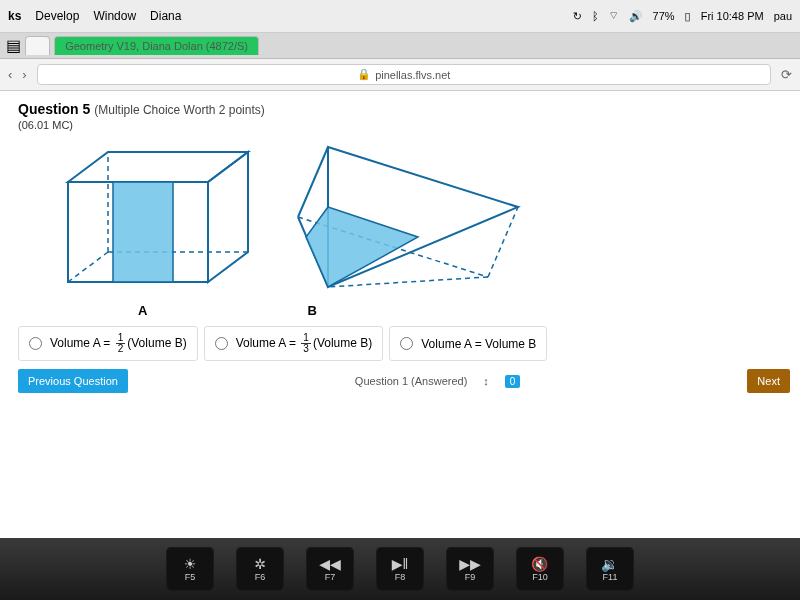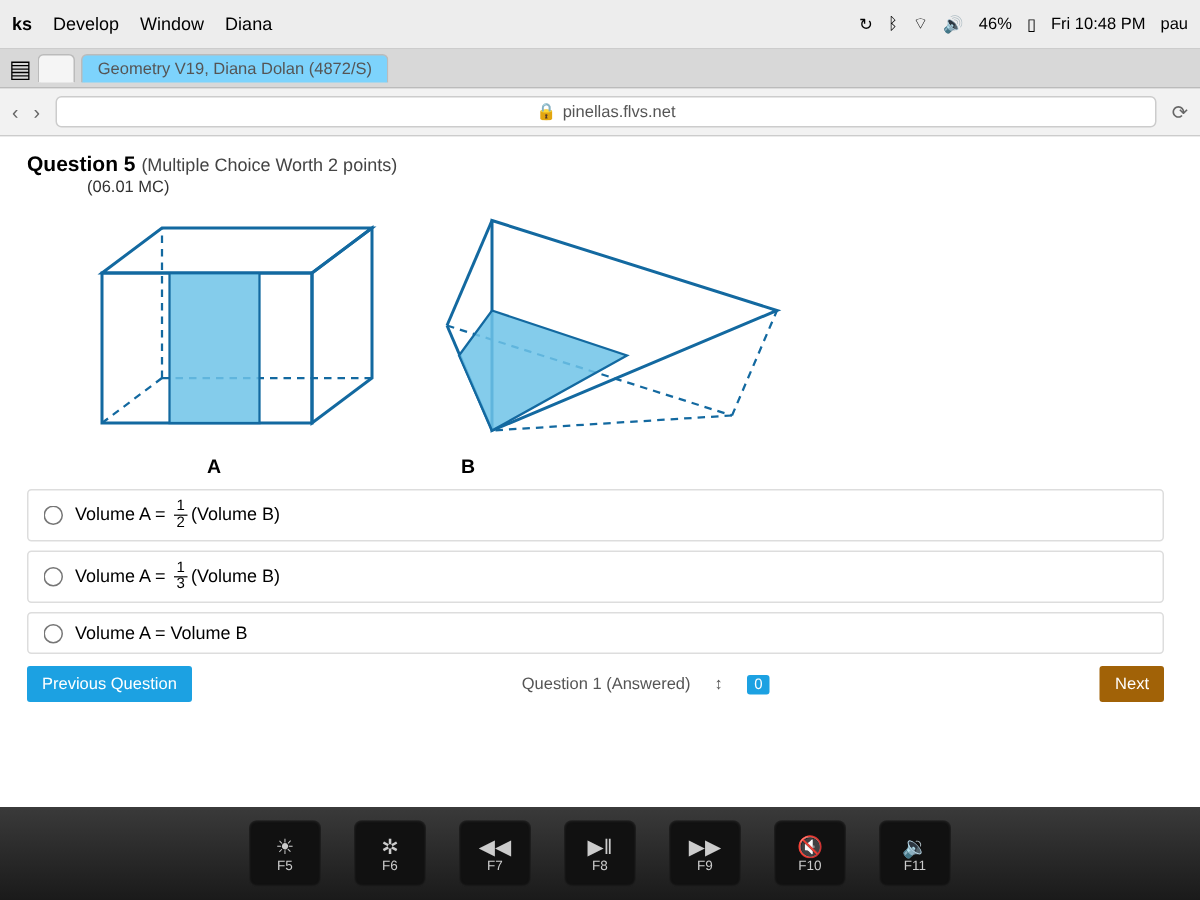--- a/index.html
+++ b/index.html
@@ -2,32 +2,32 @@
 <html><head>
 <meta charset="utf-8">
 <style>
   * { box-sizing: border-box; margin: 0; padding: 0; font-family: -apple-system, BlinkMacSystemFont, "Segoe UI", Arial, sans-serif; }
   body { background: #d4d4d4; width: 800px; height: 600px; overflow: hidden; position: relative; }
   .menubar { height: 20px; background: rgba(240,240,240,0.9); display: flex; align-items: center; padding: 16px 8px; font-size: 12px; gap: 14px; border-bottom: 1px solid #ccc; }
   .menubar .app { font-weight: 600; }
   .status-right { margin-left: auto; display: flex; align-items: center; gap: 10px; font-size: 11px; }
   .tabbar { height: 26px; background: #d8d8d8; display: flex; align-items: center; padding: 0 6px; gap: 4px; border-bottom: 1px solid #bbb; }
   .tab { background: #f5f5f5; border: 1px solid #bbb; border-bottom: none; border-radius: 4px 4px 0 0; padding: 3px 10px; font-size: 11px; color: #555; max-width: 260px; white-space: nowrap; overflow: hidden; text-overflow: ellipsis; }
-  .tab.active { background: #7dd3fc; }
+  .tab.active { background: #22c55e; }
   .toolbar { height: 32px; background: #f2f2f2; display: flex; align-items: center; padding: 0 8px; gap: 10px; border-bottom: 1px solid #ccc; font-size: 13px; color: #666; }
   .addr { flex: 1; text-align: center; font-size: 11px; color: #555; background: #fff; border: 1px solid #ccc; border-radius: 4px; padding: 3px 8px; display: flex; align-items: center; justify-content: center; gap: 4px; }
-  .content { background: #fff; height: 460px; overflow: hidden; padding: 10px 24px 0 18px; }
+  .content { background: #fff; height: 460px; overflow: hidden; padding: 10px 10px 0 18px; }
   .qhead { font-size: 14px; font-weight: 700; margin-bottom: 2px; }
   .qhead .sub { font-weight: 400; font-size: 12px; color: #444; }
-  .code { font-size: 11px; color: #333; margin-bottom: 6px; margin-left: 40px; }
+  .code { font-size: 11px; color: #333; margin-bottom: 6px; }
   .prompt { font-size: 12px; color: #222; margin-bottom: 6px; line-height: 1.3; }
   .diagram { display: flex; gap: 30px; align-items: center; margin: 4px 0 6px 40px; }
   .shape svg { display: block; }
   .labels-row { display: flex; gap: 160px; margin-left: 120px; font-size: 13px; font-weight: 600; }
-  .options { margin-top: 8px; display: flex; flex-direction: column; gap: 6px; }
+  .options { margin-top: 8px; display: flex; flex-direction: row; gap: 6px; }
   .opt { border: 1px solid #ddd; border-radius: 3px; padding: 6px 10px; font-size: 12px; display: flex; align-items: center; gap: 8px; background: #fff; }
   .opt input { margin: 0; }
   .frac { display: inline-flex; flex-direction: column; align-items: center; font-size: 10px; line-height: 1; vertical-align: middle; margin: 0 2px; }
   .frac .n { border-bottom: 1px solid #333; padding: 0 2px; }
   .navrow { display: flex; align-items: center; margin-top: 8px; gap: 10px; }
   .prevbtn { background: #1ca1e2; color: #fff; border: none; padding: 6px 10px; font-size: 11px; border-radius: 2px; }
   .nextbtn { background: #a16207; color: #fff; border: none; padding: 6px 10px; font-size: 11px; border-radius: 2px; margin-left: auto; }
   .qstatus { margin-left: auto; font-size: 11px; color: #555; display: flex; align-items: center; gap: 16px; }
   .qnum { background: #1ca1e2; color:#fff; border-radius: 2px; padding: 1px 5px; font-size: 10px; }
   .dock { position: absolute; bottom: 0; left: 0; right: 0; height: 62px; background: linear-gradient(#3a3a3a,#1a1a1a); display: flex; align-items: center; justify-content: center; gap: 22px; }
@@ -41,21 +41,21 @@
 <div class="menubar">
   <span class="app">ks</span>
   <span>Develop</span>
   <span>Window</span>
   <span>Diana</span>
   <div class="status-right">
     <span class="icon">↻</span>
     <span class="icon">ᛒ</span>
     <span class="icon">⌔</span>
     <span class="icon">🔊</span>
-    <span>46%</span>
+    <span>77%</span>
     <span class="icon">▯</span>
     <span>Fri 10:48 PM</span>
     <span>pau</span>
   </div>
 </div>
 
 <div class="tabbar">
   <span class="icon">▤</span>
   <div class="tab">&nbsp;</div>
   <div class="tab active">Geometry V19, Diana Dolan (4872/S)</div>

